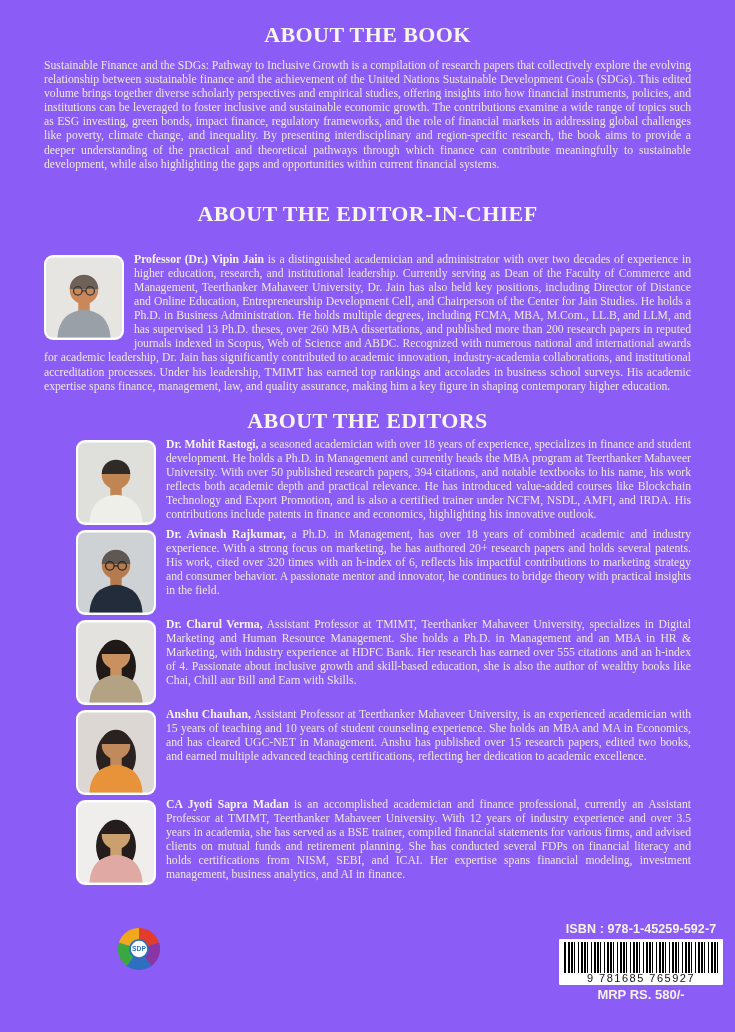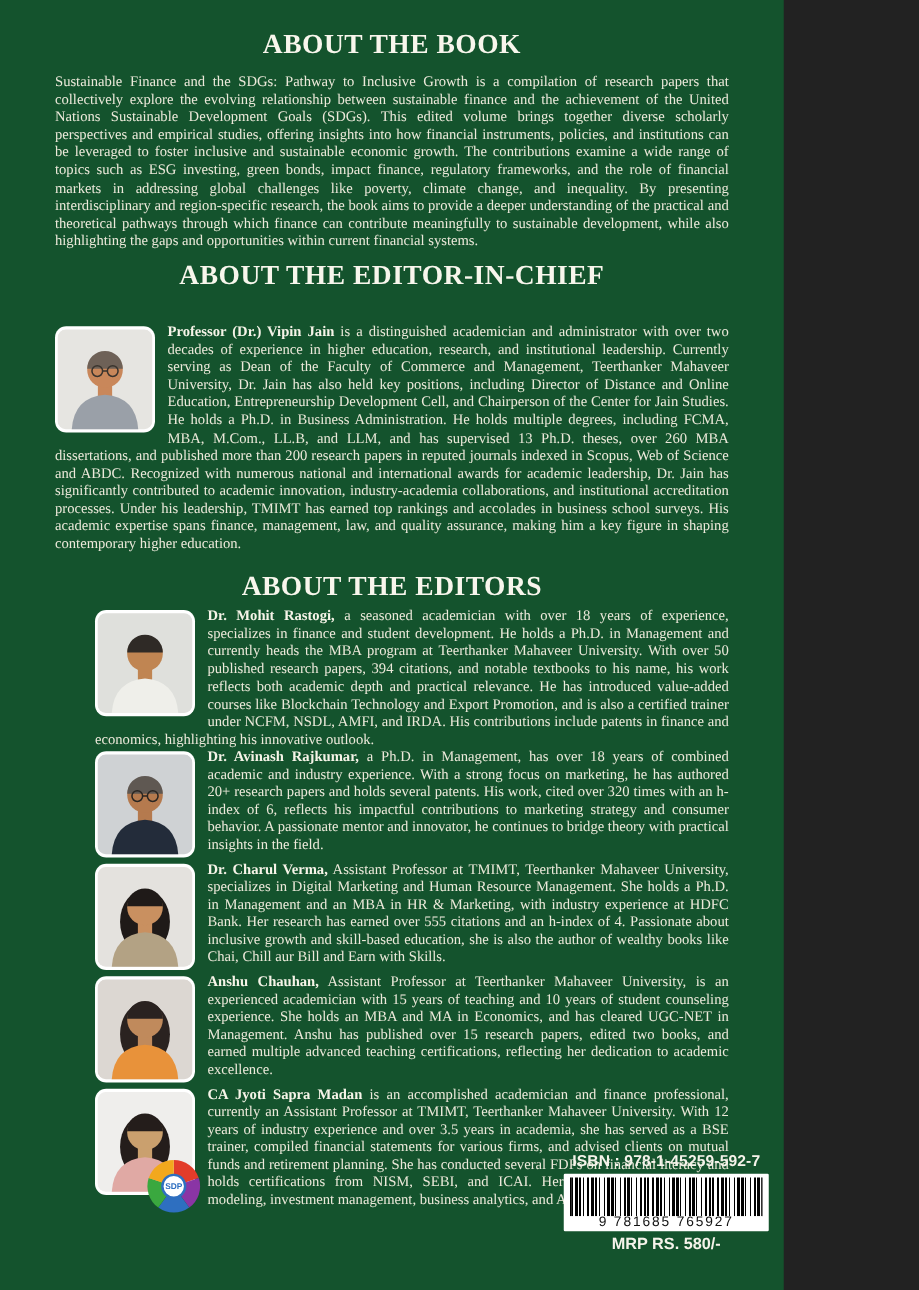--- a/index.html
+++ b/index.html
@@ -1,32 +1,32 @@
 <!DOCTYPE html>
 <html><head>
 <meta charset="utf-8">
 <style>
   html,body{margin:0;padding:0;background:#222;}
   .page{
-    width:627px;height:1032px;position:relative;overflow:hidden;
-    background:#14532d;color:#ece9da;
+    width:735px;height:1032px;position:relative;overflow:hidden;
+    background:#8b5cf6;color:#ece9da;
     font-family:"Liberation Serif",serif;
     box-sizing:border-box;padding:22px 44px 0 44px;
   }
   .section-title{
     margin:0;text-align:center;font-size:22px;font-weight:bold;
     color:#f8f6ec;letter-spacing:.4px;line-height:26px;
   }
   .body-text{
     font-size:11.7px;line-height:14.1px;text-align:justify;
     margin:0;color:#ece9da;
   }
   .body-text strong{color:#f6f4e8;}
   #about-book-body{margin-top:11px;}
-  #eic-title{margin-top:7px;}
+  #eic-title{margin-top:29px;}
   .bio-block{display:flow-root;margin-top:26px;}
   .photo-frame{
     float:left;width:80px;height:85px;background:#fff;
     border-radius:9px;padding:2px;box-sizing:border-box;
     margin:2px 10px 3px 0;
   }
   .photo-frame svg{display:block;width:76px;height:81px;border-radius:7px;}
   #editors-title{margin-top:14px;margin-bottom:4px;}
   .editor-row{display:flow-root;min-height:90px;padding-left:32px;}
   .footer{

